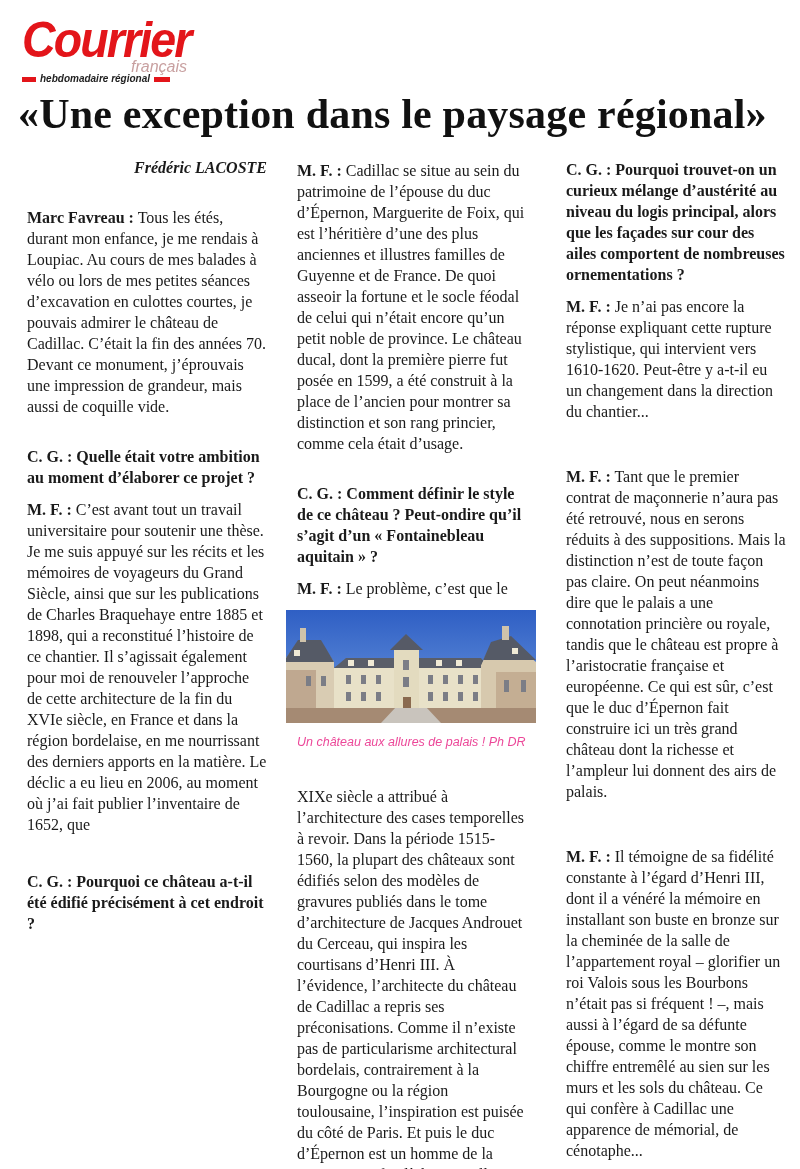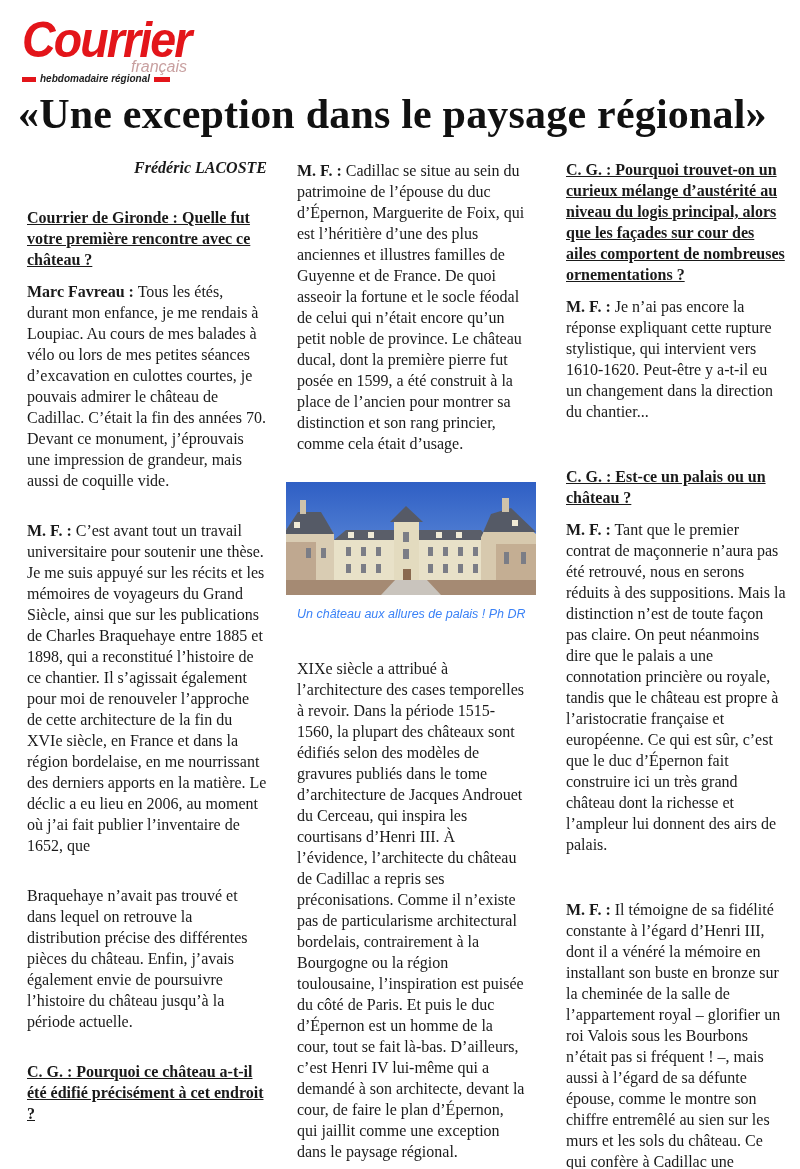--- a/index.html
+++ b/index.html
@@ -17,58 +17,59 @@
   .logo-bar.r { width: 16px; margin-left: 4px; }
   .logo-tagtext { font-family: "Liberation Sans", sans-serif; font-weight: 700; font-size: 10px; color: #222; white-space: nowrap; line-height: 10px; }
   .headline { position: absolute; left: 14px; top: 84px; width: 780px; font-weight: 700; font-size: 42px;
               line-height: 52px; white-space: nowrap; color: #111; letter-spacing: 0.2px; }
   .col { position: absolute; font-size: 16px; line-height: 21px; }
   .col p { margin: 11px; }
   .c1 { left: 16px; top: 146px; width: 262px; }
   .c2 { left: 286px; top: 149px; width: 252px; }
   .c3 { left: 555px; top: 148px; width: 242px; }
   .byline { text-align: right; font-style: italic; font-weight: 700; margin-bottom: 0; }
-  .q { font-weight: 700; text-decoration: underline; }
+  .q { font-weight: 700; }
   .gap { height: 7px; }
   .gap2 { height: 22px; }
   .photo { width: 250px; height: 113px; margin-top: 10px; display: block; }
   .caption { font-family: "Liberation Sans", "DejaVu Sans", sans-serif; font-style: italic; font-size: 12.5px;
-             color: #3b82f6; margin-top: 6px; line-height: 16px; }
+             color: #ec4899; margin-top: 6px; line-height: 16px; }
 </style>
 </head>
 <body>
 
 <div class="logo">
   <div class="logo-word">Courrier</div>
   <div class="logo-sub">français</div>
   <div class="logo-tag">
     <span class="logo-bar l"></span>
     <span class="logo-tagtext">hebdomadaire régional</span>
     <span class="logo-bar r"></span>
   </div>
 </div>
 
 <h1 class="headline" style="margin:4px;font-family:Liberation Serif, serif;">«Une exception dans le paysage régional»</h1>
 
 <div class="col c1">
   <p class="byline">Frédéric LACOSTE</p>
   <div class="gap"></div>
-  <p class="q">Courrier de Gironde : Quelle fut votre première rencontre avec ce château ?</p>
   <p><b>Marc Favreau :</b><span> Tous les étés, durant mon enfance, je me rendais à Loupiac. Au cours de mes balades à vélo ou lors de mes petites séances d’excavation en culottes courtes, je pouvais admirer le château de Cadillac. C’était la fin des années 70. Devant ce monument, j’éprouvais une impression de grandeur, mais aussi de coquille vide.</span></p>
   <div class="gap"></div>
+  <p class="q">C. G. : Quelle était votre ambition au moment d’élaborer ce projet ?</p>
   <p><b>M. F. :</b><span> C’est avant tout un travail universitaire pour soutenir une thèse. Je me suis appuyé sur les récits et les mémoires de voyageurs du Grand Siècle, ainsi que sur les publications de Charles Braquehaye entre 1885 et 1898, qui a reconstitué l’histoire de ce chantier. Il s’agissait également pour moi de renouveler l’approche de cette architecture de la fin du XVIe siècle, en France et dans la région bordelaise, en me nourrissant des derniers apports en la matière. Le déclic a eu lieu en 2006, au moment où j’ai fait publier l’inventaire de 1652, que</span></p>
   <div class="gap"></div>
-  <p>Braquehaye n’avait pas trouvé et dans lequel on retrouve la distribution précise des différentes pièces du château. Enfin, j’avais également envie de poursuivre l’histoire du château jusqu’à la période actuelle.</p>
   <div class="gap"></div>
   <p class="q">C. G. : Pourquoi ce château a-t-il été édifié précisément à cet endroit ?</p>
 </div>
 
 <div class="col c2">
   <p><b>M. F. :</b><span> Cadillac se situe au sein du patrimoine de l’épouse du duc d’Épernon, Marguerite de Foix, qui est l’héritière d’une des plus anciennes et illustres familles de Guyenne et de France. De quoi asseoir la fortune et le socle féodal de celui qui n’était encore qu’un petit noble de province. Le château ducal, dont la première pierre fut posée en 1599, a été construit à la place de l’ancien pour montrer sa distinction et son rang princier, comme cela était d’usage.</span></p>
   <div class="gap"></div>
+  <p class="q">C. G. : Comment définir le style de ce château ? Peut-ondire qu’il s’agit d’un « Fontainebleau aquitain » ?</p>
+  <p><b>M. F. :</b><span> Le problème, c’est que le</span></p>
   <svg class="photo" viewBox="0 0 250 113" preserveAspectRatio="none">
     <defs>
       <linearGradient id="sky" x1="0" y1="0" x2="0" y2="1">
         <stop offset="0" stop-color="#2f5fc4"></stop>
         <stop offset="1" stop-color="#6f9be0"></stop>
       </linearGradient>
     </defs>
     <rect x="0" y="0" width="250" height="113" fill="url(#sky)"></rect>
 
     <rect x="0" y="96" width="250" height="17" fill="#a58a73"></rect>
@@ -124,18 +125,17 @@
   </svg>
   <p class="caption">Un château aux allures de palais ! Ph DR</p>
   <div class="gap2" style="height:14px"></div>
   <p>XIXe siècle a attribué à l’architecture des cases temporelles à revoir. Dans la période 1515-1560, la plupart des châteaux sont édifiés selon des modèles de gravures publiés dans le tome d’architecture de Jacques Androuet du Cerceau, qui inspira les courtisans d’Henri III. À l’évidence, l’architecte du château de Cadillac a repris ses préconisations. Comme il n’existe pas de particularisme architectural bordelais, contrairement à la Bourgogne ou la région toulousaine, l’inspiration est puisée du côté de Paris. Et puis le duc d’Épernon est un homme de la cour, tout se fait là-bas. D’ailleurs, c’est Henri IV lui-même qui a demandé à son architecte, devant la cour, de faire le plan d’Épernon, qui jaillit comme une exception dans le paysage régional.</p>
 </div>
 
 <div class="col c3">
   <p class="q">C. G. : Pourquoi trouvet-on un curieux mélange d’austérité au niveau du logis principal, alors que les façades sur cour des ailes comportent de nombreuses ornementations ?</p>
   <p><b>M. F. :</b><span> Je n’ai pas encore la réponse expliquant cette rupture stylistique, qui intervient vers 1610-1620. Peut-être y a-t-il eu un changement dans la direction du chantier...</span></p>
   <div class="gap2"></div>
-  <p class="q">C. G. : Est-ce un palais ou un château ?</p>
   <p><b>M. F. :</b><span> Tant que le premier contrat de maçonnerie n’aura pas été retrouvé, nous en serons réduits à des suppositions. Mais la distinction n’est de toute façon pas claire. On peut néanmoins dire que le palais a une connotation princière ou royale, tandis que le château est propre à l’aristocratie française et européenne. Ce qui est sûr, c’est que le duc d’Épernon fait construire ici un très grand château dont la richesse et l’ampleur lui donnent des airs de palais.</span></p>
   <div class="gap2"></div>
   <p><b>M. F. :</b><span> Il témoigne de sa fidélité constante à l’égard d’Henri III, dont il a vénéré la mémoire en installant son buste en bronze sur la cheminée de la salle de l’appartement royal – glorifier un roi Valois sous les Bourbons n’était pas si fréquent ! –, mais aussi à l’égard de sa défunte épouse, comme le montre son chiffre entremêlé au sien sur les murs et les sols du château. Ce qui confère à Cadillac une apparence de mémorial, de cénotaphe...</span></p>
   <p><span>Marc Favreau, Le Château de Cadillac - De la demeure du « demi-roi » au monument historique (fin du XVIe siècle – début du XXIe s) ; 381 p. ; 32 €.</span></p>
 </div>
 
 </body></html>

